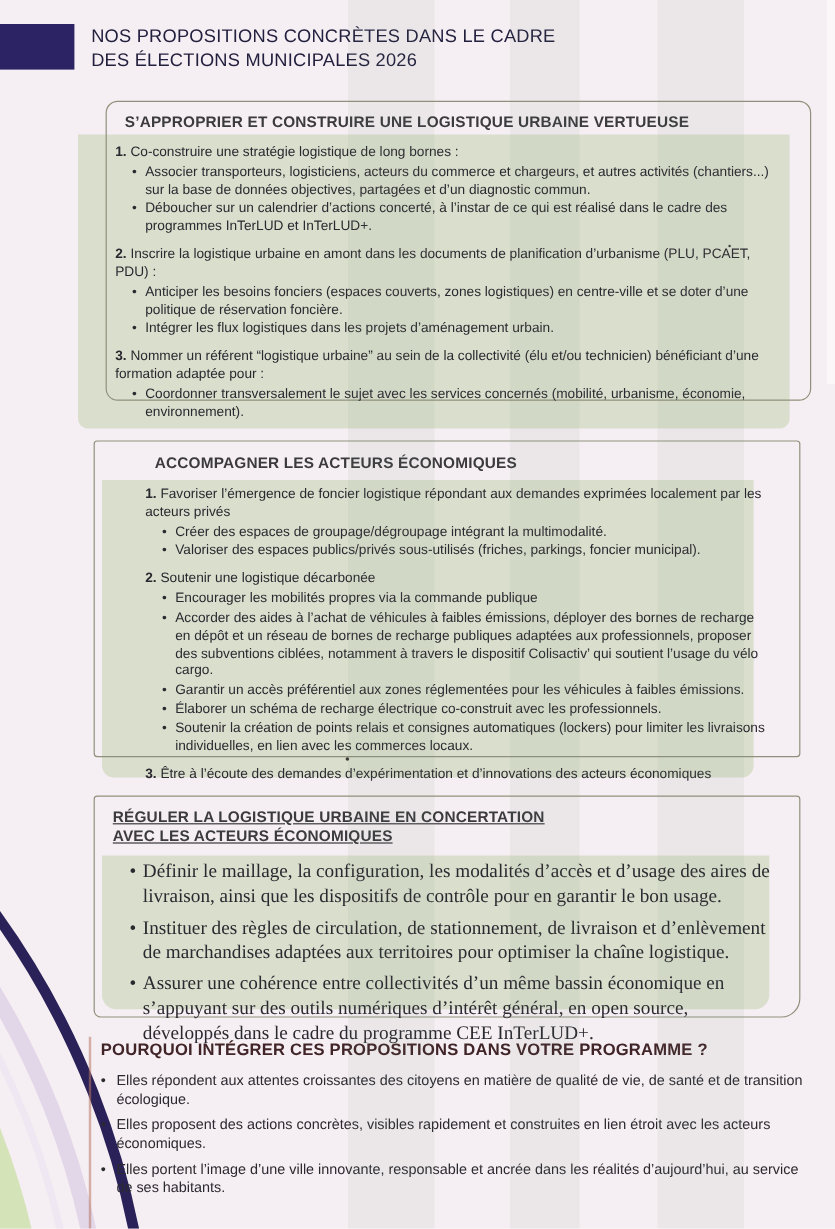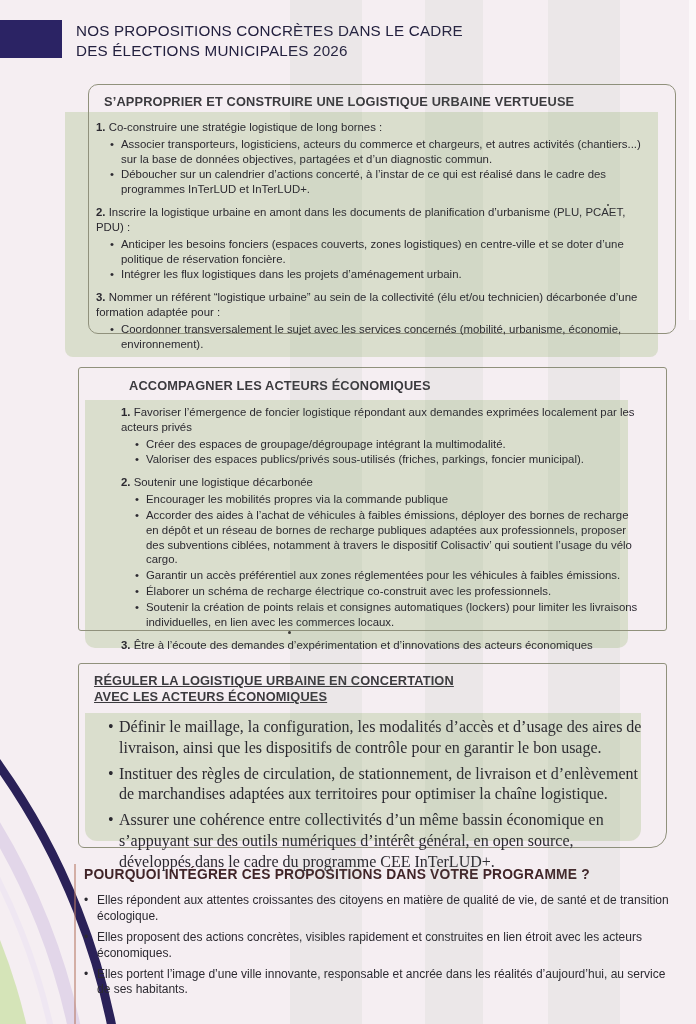--- a/index.html
+++ b/index.html
@@ -116,21 +116,21 @@
 
       <div class="item">
         <p class="ihead"><span class="num">2.</span> <span>Inscrire la logistique urbaine en amont dans les documents de planification d’urbanisme (PLU, PCAET, PDU) :</span></p>
         <ul class="blist">
           <li><span>Anticiper les besoins fonciers (espaces couverts, zones logistiques) en centre-ville et se doter d’une politique de réservation foncière.</span></li>
           <li><span>Intégrer les flux logistiques dans les projets d’aménagement urbain.</span></li>
         </ul>
       </div>
 
       <div class="item">
-        <p class="ihead"><span class="num">3.</span> <span>Nommer un référent “logistique urbaine” au sein de la collectivité (élu et/ou technicien) décarbonée d’une formation adaptée pour :</span></p>
+        <p class="ihead"><span class="num">3.</span> <span>Nommer un référent “logistique urbaine” au sein de la collectivité (élu et/ou technicien) bénéficiant d’une formation adaptée pour :</span></p>
         <ul class="blist">
           <li><span>Coordonner transversalement le sujet avec les services concernés (mobilité, urbanisme, économie, environnement).</span></li>
         </ul>
       </div>
     </div>
   </section>
 
   <section class="box box2">
     <div class="box-green"></div>
     <div class="box-border"></div>

